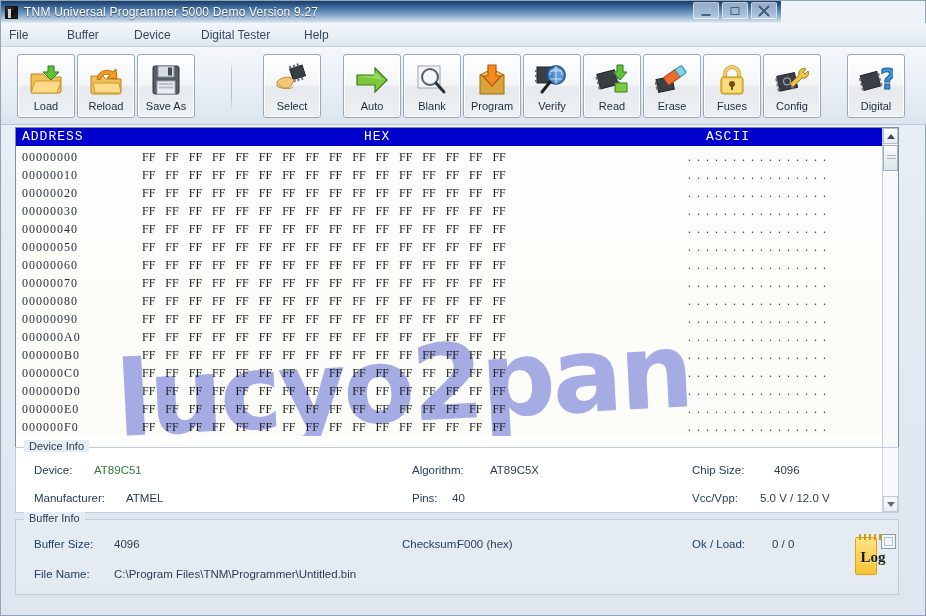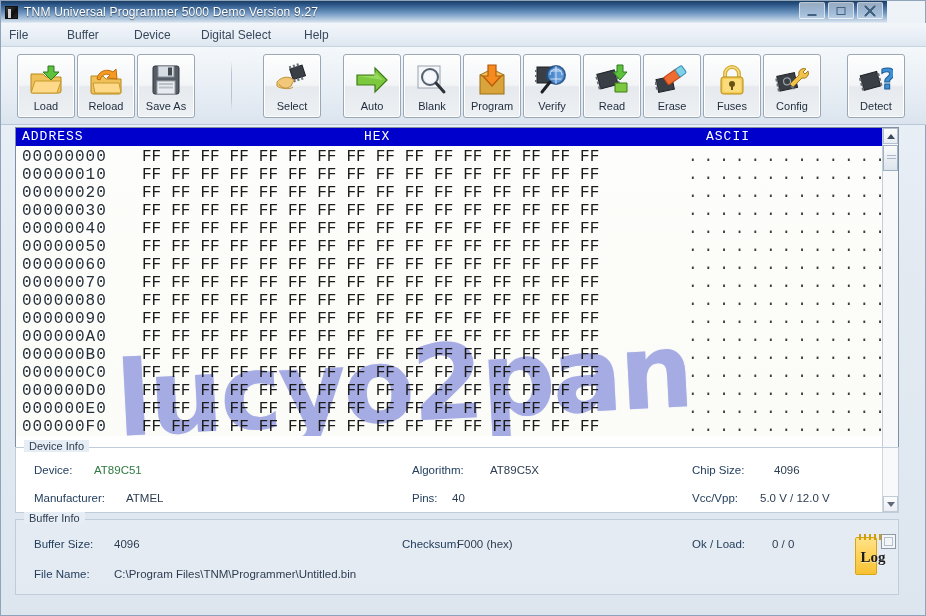--- a/index.html
+++ b/index.html
@@ -11,21 +11,21 @@
   }
   #app {
     position: relative;
     width: 926px; height: 616px;
     background: linear-gradient(180deg,#eef3f8 0%, #e3eaf2 40%, #dde6ef 100%);
     border: 1px solid #8fa4bb;
   }
 
   
   .titlebar {
-    position: absolute; left:0; top:0; width:886px; height:22px;
+    position: absolute; left:0; top:0; width:780px; height:22px;
     background: linear-gradient(180deg,#1c3e63 0%, #2a5586 16%, #6f97c2 55%, #c9d9e8 92%, #e8eff6 100%);
     display:flex; align-items:center;
     padding-left:4px;
     overflow:hidden;
   }
   .tb-icon {
     width:13px; height:13px; margin-right:6px; flex:none;
     background: linear-gradient(135deg,#3c3c3c,#0e0e0e 60%,#2a2a2a);
     border:1px solid #111;
     position:relative;
@@ -124,22 +124,22 @@
 
   .hexbody{
     position:relative;
     height:290px;
     background: linear-gradient(180deg,#fdfdfb,#fbfbf7);
     overflow:hidden;
     padding-top:2px;
   }
   .hexrow{
     position:relative; height:18px; line-height:18px;
-    font-family:Liberation Mono, monospace;
-    font-size:16px;
+    font-family:Liberation Serif, serif;
+    font-size:12px;
     white-space:nowrap;
   }
   .r-addr{
     position:absolute; left:6px; color:#26303c; letter-spacing:1px;
   }
   .r-hex{
     position:absolute; left:126px; color:#1b1b1b; letter-spacing:0px;
   }
   .r-hex b{ font-weight:normal; margin-right:10px; }
   .r-asc{
@@ -250,21 +250,21 @@
       <div class="tb-btn">
           <i class="g-close"></i>
         </div>
     </div>
   </div>
 
   <div class="menubar" id="menubar">
       <div class="menu-item" style="position: absolute; left: 8px;">File</div>
       <div class="menu-item" style="position: absolute; left: 66px; text-align: center;">Buffer</div>
       <div class="menu-item" style="position: absolute; left: 133px;">Device</div>
-      <div class="menu-item" style="position: absolute; left: 200px;">Digital Select</div>
+      <div class="menu-item" style="position: absolute; left: 200px;">Digital Tester</div>
       <div class="menu-item" style="position: absolute; left: 303px;">Help</div>
     </div>
 
   <div class="toolbar" id="toolbar">
       <div class="sep" style="left: 230px;"></div>
       <div class="sep" style="left: 818px;"></div>
       <div class="tbtn" style="left: 16px;">
         <div class="ico"><svg viewBox="0 0 34 34">
             <path d="M2 11h12l3 3h15v14a2 2 0 0 1-2 2H4a2 2 0 0 1-2-2z" fill="#f0c159" stroke="#b68a1e"></path>
             <path d="M6 18h26l-4 12H2z" fill="#ffd98a" stroke="#c79b2a"></path>
@@ -416,21 +416,21 @@
                 <rect x="1" y="12" width="2" height="3"></rect>
                 <rect x="1" y="17" width="2" height="3"></rect>
                 <rect x="1" y="22" width="2" height="3"></rect>
                 <rect x="20" y="12" width="2" height="3"></rect>
                 <rect x="20" y="17" width="2" height="3"></rect>
                 <rect x="20" y="22" width="2" height="3"></rect>
               </g>
             </g>
             <text x="21" y="26" font-family="DejaVu Sans, sans-serif" font-size="28" font-weight="bold" fill="#3d8fd6" stroke="#1d5a92" stroke-width="1">?</text>
           </svg></div>
-        <div class="lbl">Detect</div>
+        <div class="lbl">Digital</div>
       </div>
     </div>
 
   <div class="hexwrap">
     <div class="hexhdr">
       <span class="h-addr">ADDRESS</span>
       <span class="h-hex">HEX</span>
       <span class="h-ascii">ASCII</span>
     </div>
     <div class="hexbody" id="hexbody">

